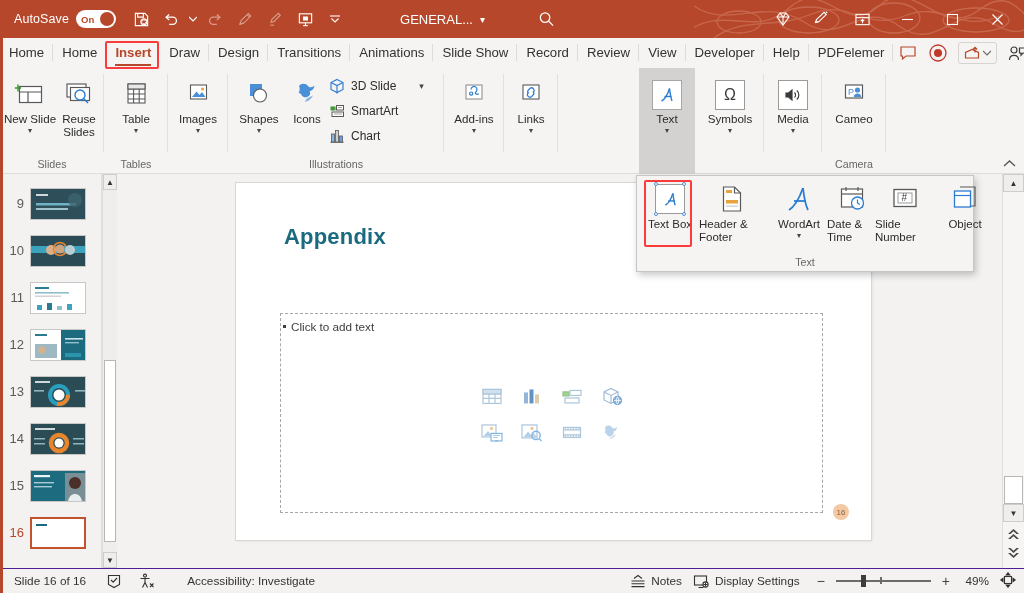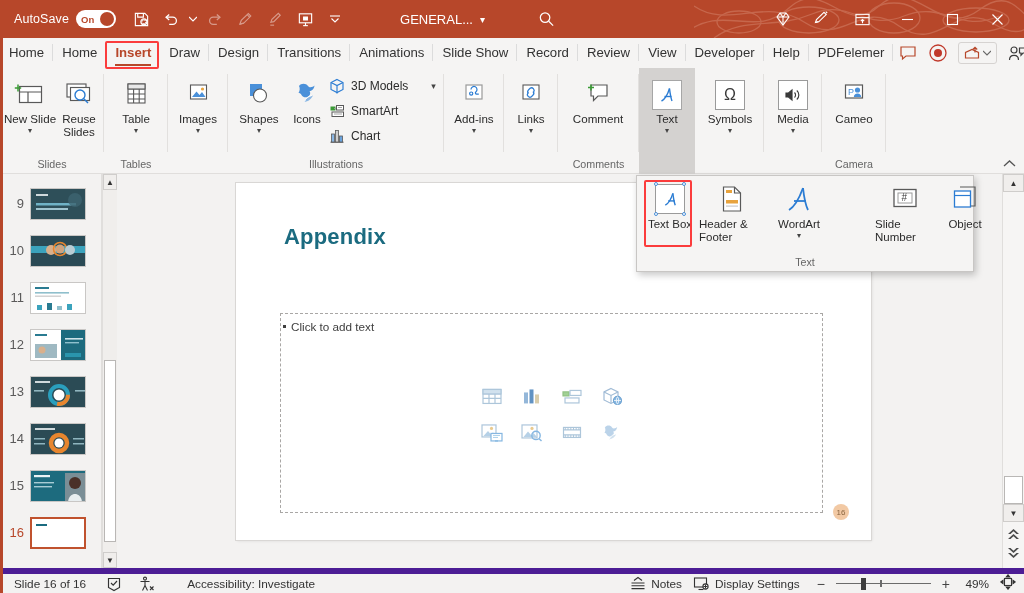--- a/index.html
+++ b/index.html
@@ -115,21 +115,21 @@
   .ph-icons { position:absolute; left:50%; top:50%; transform:translate(-50%,-48%); display:grid; grid-template-columns:repeat(4,40px); grid-template-rows:repeat(2,36px); }
   .ph-ico { display:flex; align-items:center; justify-content:center; opacity:.95; }
   .slidenum-badge {
     position:absolute; right:22px; bottom:20px; width:16px; height:16px; border-radius:50%;
     background:#f2c9a4; color:#8a6540; font-size:8px; display:flex; align-items:center; justify-content:center;
   }
 
   
   .statusbar {
     position:absolute; bottom:0; left:0; width:1024px; height:25px; background:#f3f2f1;
-    border-top:6px solid #4c1d95; display:flex; align-items:center; font-size:11.8px; color:#333;
+    border-top:1px solid #4c1d95; display:flex; align-items:center; font-size:11.8px; color:#333;
   }
   .sb-item { display:flex; align-items:center; gap:5px; margin-left:14px; white-space:nowrap; }
   .sb-right { margin-left:auto; display:flex; align-items:center; padding-right:8px; gap:11px; }
   .zoom-track { position:relative; width:95px; height:12px; display:flex; align-items:center; }
   .zoom-line { position:absolute; left:0; right:0; top:5px; height:1.6px; background:#6b6b6b; }
   .zoom-tick { position:absolute; left:47%; top:2px; width:1.6px; height:7px; background:#6b6b6b; }
   .zoom-knob { position:absolute; left:27%; top:0; width:5px; height:12px; background:#3d3d3d; }
   .edge-left { position:absolute; left:0; top:0; width:3px; height:593px; background:#b7472a; }
 </style>
 </head>
@@ -387,21 +387,21 @@
         <div class="blbl">Icons</div>
       </div>
 
       <div class="smallbtn" style="left:100px; top:7px;">
         <span class="sico">
           <svg width="16" height="16" viewBox="0 0 16 16" fill="none" stroke="#2b7cd3" stroke-width="1.15">
             <path d="M8 1.5l6 3v7l-6 3-6-3v-7z"></path>
               <path d="M2 4.5l6 3 6-3M8 7.5v8"></path>
           </svg>
         </span>
-        <span>3D Models</span>
+        <span>3D Slide</span>
         <span class="chv" style="margin-left:18px; font-size:9px;">▾</span>
       </div>
       <div class="smallbtn" style="left:100px; top:32px;">
         <span class="sico">
           <svg width="16" height="16" viewBox="0 0 16 16" fill="none">
             <path d="M1.5 3.5h5v4h-5z" fill="#3a9b35"></path>
             <rect x="7.5" y="2.5" width="7" height="4.5" fill="#fff" stroke="#595959" stroke-width="1"></rect>
             <rect x="3" y="9" width="11.5" height="4.5" fill="#fff" stroke="#595959" stroke-width="1"></rect>
             <path d="M5 5.5h2M9 4.5h4M5 11h8" stroke="#9a9a9a" stroke-width=".9"></path>
           </svg>
@@ -447,33 +447,20 @@
             <path d="M13.5 13.5a2.6 2.6 0 0 1 0-3.6l1.6-1.6a2.6 2.6 0 0 1 3.6 3.6" stroke="#2b7cd3" stroke-width="1.3"></path>
             <path d="M18 11.5a2.6 2.6 0 0 1 0 3.6l-1.6 1.6a2.6 2.6 0 0 1-3.6-3.6" stroke="#2b7cd3" stroke-width="1.3"></path>
           </svg>
         </div>
         <div class="blbl">Links</div>
         <div class="chv">▾</div>
       </div>
       <div class="divider"></div>
     </div>
 
-    <div class="rgroup" style="left:558px; width:81px;">
-      <div class="bigbtn" style="left:13px;">
-        <div class="bico">
-          <svg width="34" height="30" viewBox="0 0 34 30" fill="none" stroke="#595959" stroke-width="1.2">
-            <path d="M10 5h16v11h-9l-4.5 4.5V16H10z" fill="#fff"></path>
-            <path d="M10 4.5v6M7 7.5h6" stroke="#3a9b35" stroke-width="1.5"></path>
-          </svg>
-        </div>
-        <div class="blbl">Comment</div>
-      </div>
-      <div class="glabel">Comments</div>
-      <div class="divider"></div>
-    </div>
 
     <div class="rgroup pressed" style="left:639px; width:56px; height:106px;">
       <div class="bigbtn" style="left:1px;">
         <div class="bico">
           <span class="iconframe" style="border-color:#a6a6a6">
             <svg width="18" height="18" viewBox="0 0 18 18" fill="none" stroke="#2b7cd3" stroke-width="1.4">
               <path d="M3.5 15c3-1.5 6-6 8-12.5"></path>
                 <path d="M11.5 2.5c.6 5 1.2 9 2.5 12.5"></path>
                 <path d="M6.5 10.5h7"></path>
             </svg>
@@ -574,20 +561,32 @@
         <svg width="28" height="30" viewBox="0 0 28 30" fill="none" stroke="#2b7cd3" stroke-width="1.8">
           <path d="M4 26c5-3 10-11 14-22"></path>
             <path d="M18 4c1 9 2 16 5 22"></path>
             <path d="M9 17h12"></path>
         </svg>
       </div>
       <div class="lbl">WordArt</div>
       <div class="chv">▾</div>
     </div>
 
+    <div class="dd-item" style="left:190px; width:50px;">
+      <div class="ico">
+        <svg width="28" height="30" viewBox="0 0 28 30" fill="none" stroke="#595959" stroke-width="1.2">
+          <rect x="3.5" y="5" width="21" height="18" fill="#fff"></rect>
+            <path d="M3.5 10h21"></path>
+          <path d="M8 3v4M20 3v4"></path>
+          <circle cx="19.5" cy="19" r="6" fill="#fff" stroke="#2b7cd3" stroke-width="1.3"></circle>
+          <path d="M19.5 15.5V19l2.4 1.6" stroke="#2b7cd3" stroke-width="1.2"></path>
+        </svg>
+      </div>
+      <div class="lbl">Date &amp; Time</div>
+    </div>
 
     <div class="dd-item" style="left:238px; width:60px;">
       <div class="ico">
         <svg width="30" height="28" viewBox="0 0 30 28" fill="none">
           <rect x="4" y="4.5" width="22" height="17" fill="#fff" stroke="#595959" stroke-width="1.3"></rect>
           <rect x="8" y="8" width="14" height="10" fill="#fff" stroke="#9a9a9a" stroke-width="1"></rect>
           <text x="11.5" y="16" font-size="10" fill="#3a3a3a" font-family="Liberation Sans">#</text>
         </svg>
       </div>
       <div class="lbl">Slide Number</div>

